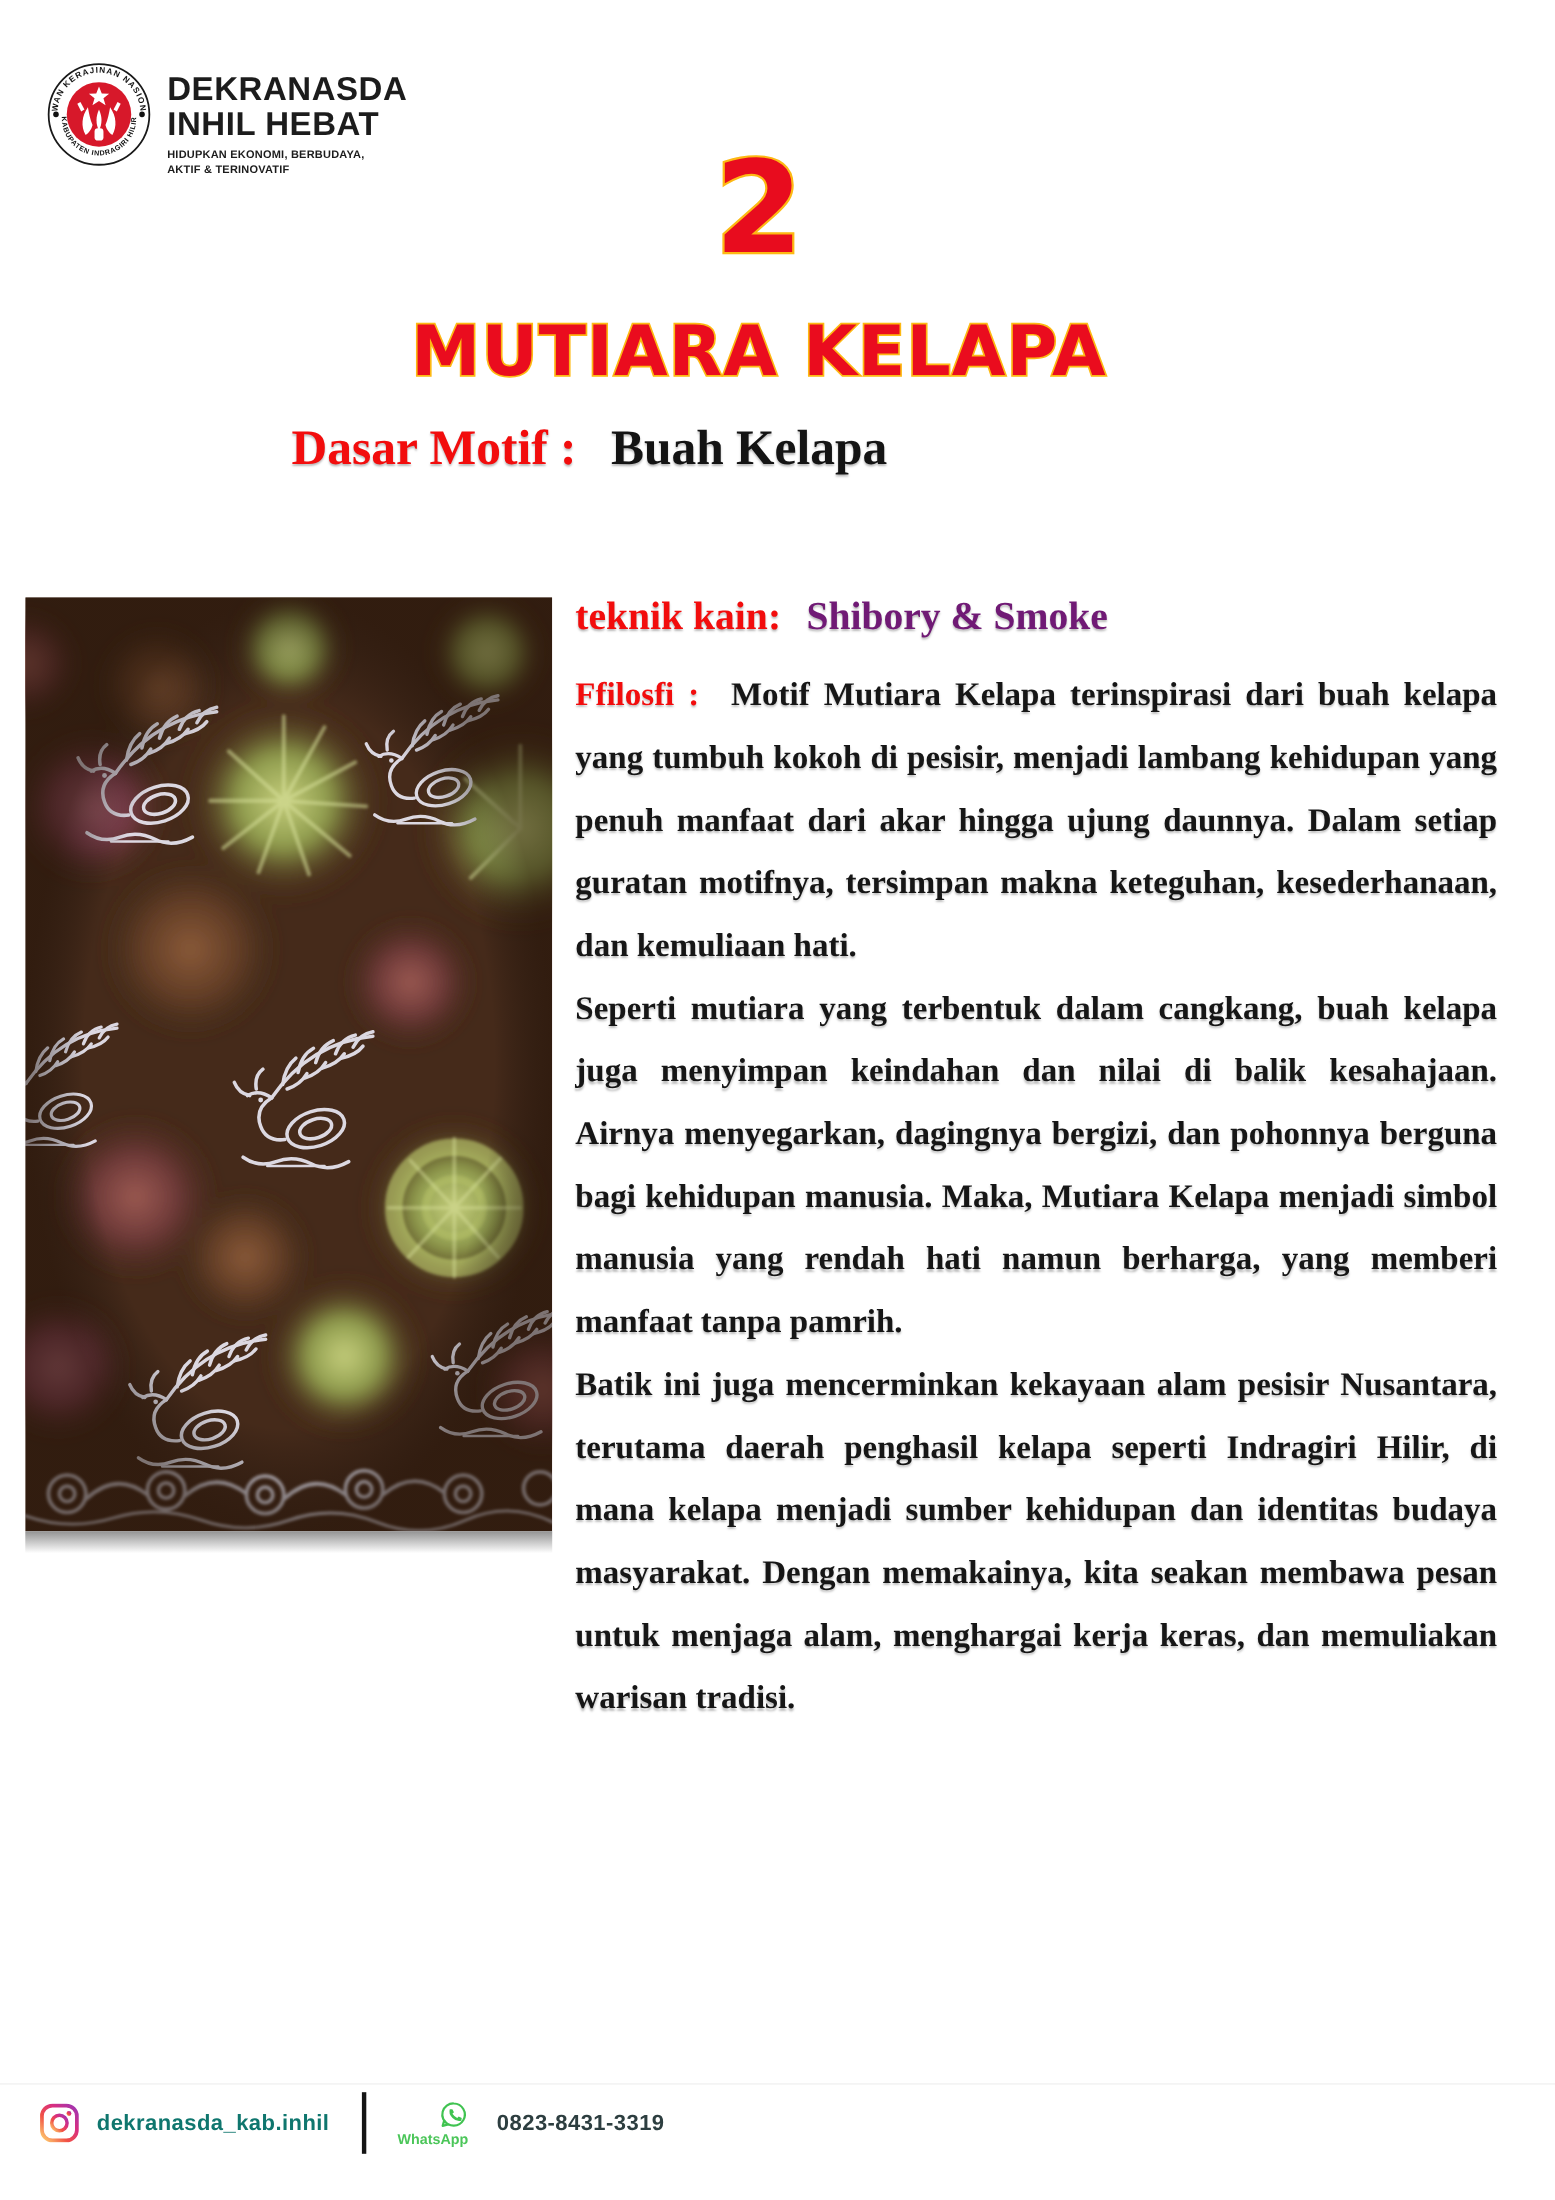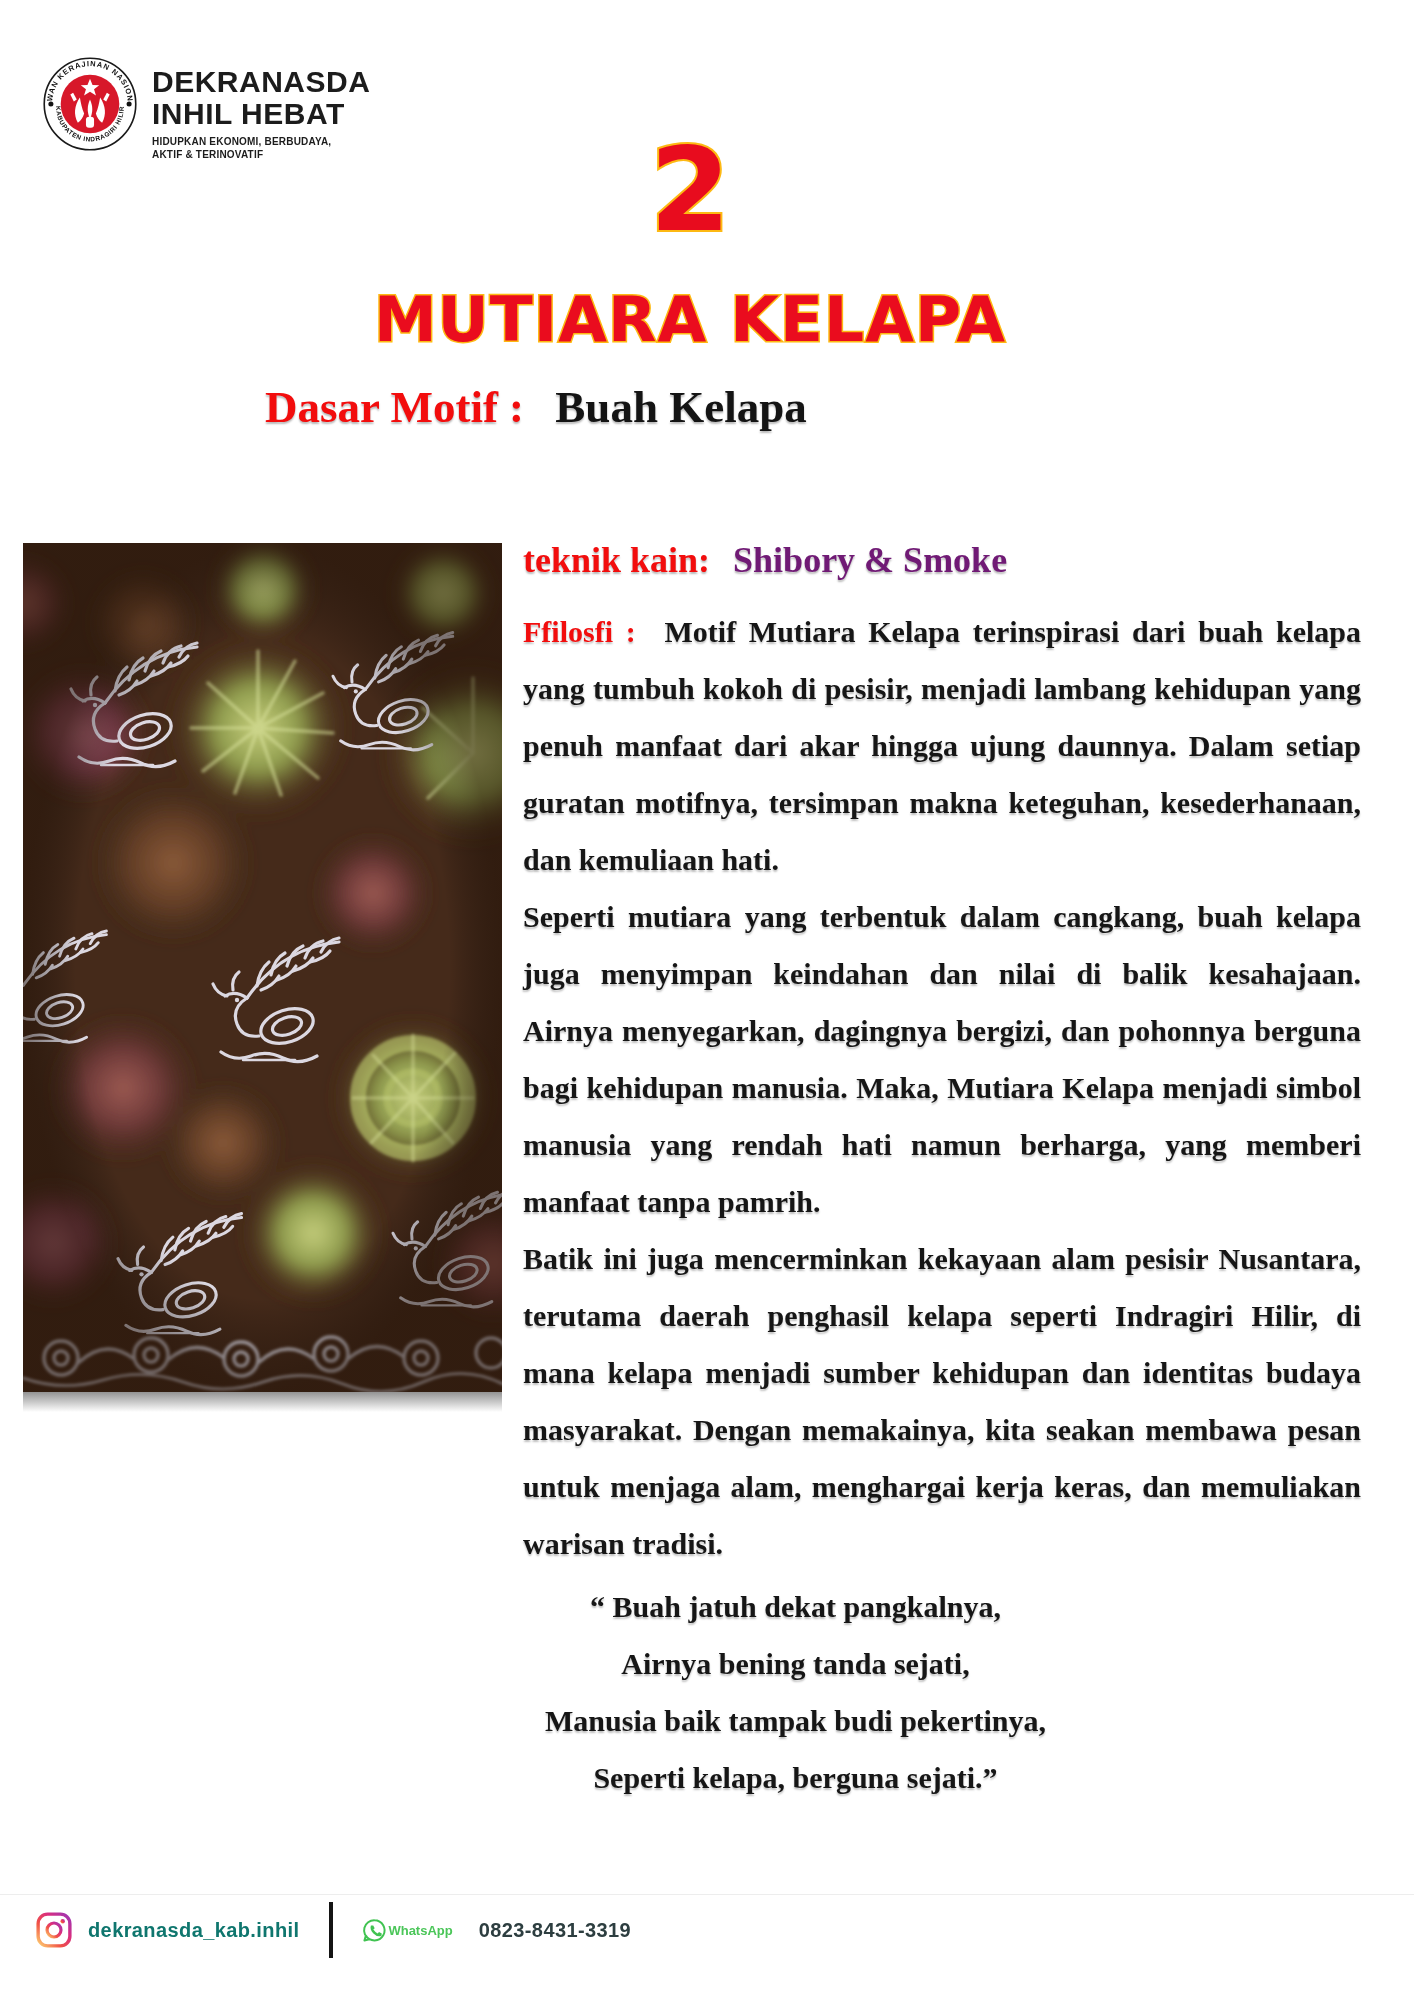--- a/index.html
+++ b/index.html
@@ -38,21 +38,21 @@
     color:#161616;text-align:justify;margin:0;text-shadow:0 2px 2px rgba(0,0,0,.25);}
   .phil-label{color:#f20d0d;margin-right:16px;}
   .poem{font-family:"Liberation Serif", serif;font-weight:700;font-size:30px;line-height:57px;
     color:#161616;text-align:center;width:745px;margin:6px 0 0 -100px;text-shadow:0 2px 2px rgba(0,0,0,.25);}
   
   .footer-rule{position:absolute;left:0;top:1894px;width:1414px;height:1px;background:#ededed;}
   .footer{position:absolute;left:36px;top:1902px;display:flex;align-items:center;}
   .ig-svg{width:36px;height:36px;display:block;}
   .handle{margin-left:16px;font-size:20px;font-weight:700;color:#0f766e;letter-spacing:.4px;}
   .divider{width:4px;height:56px;background:#141414;margin:0 28px 0 30px;}
-  .wa-block{display:flex;flex-direction:row;align-items:center;}
+  .wa-block{display:flex;flex-direction:column;align-items:flex-end;}
   .wa-svg{width:27px;height:27px;display:block;}
   .wa-label{font-size:13px;font-weight:700;color:#4bc659;margin-top:1px;}
   .phone{margin-left:26px;font-size:20px;font-weight:700;color:#2d3e40;letter-spacing:.4px;}
 </style>
 </head>
 <body>
 
 <div class="logo-block">
   <svg class="logo-svg" viewBox="0 0 95 95">
     <circle cx="47.5" cy="47.5" r="45.3" fill="#ffffff" stroke="#1a1a1a" stroke-width="1.6"></circle>
@@ -239,26 +239,20 @@
 <div class="right-col">
   <div class="technique">
     <span class="label">teknik kain:</span>
     <span class="value">Shibory &amp; Smoke</span>
   </div>
   <p class="para">
     <span class="phil-label">Ffilosfi : </span><span>Motif Mutiara Kelapa terinspirasi dari buah kelapa yang tumbuh kokoh di pesisir, menjadi lambang kehidupan yang penuh manfaat dari akar hingga ujung daunnya. Dalam setiap guratan motifnya, tersimpan makna keteguhan, kesederhanaan, dan kemuliaan hati.</span>
   </p>
   <p class="para">Seperti mutiara yang terbentuk dalam cangkang, buah kelapa juga menyimpan keindahan dan nilai di balik kesahajaan. Airnya menyegarkan, dagingnya bergizi, dan pohonnya berguna bagi kehidupan manusia. Maka, Mutiara Kelapa menjadi simbol manusia yang rendah hati namun berharga, yang memberi manfaat tanpa pamrih.</p>
   <p class="para">Batik ini juga mencerminkan kekayaan alam pesisir Nusantara, terutama daerah penghasil kelapa seperti Indragiri Hilir, di mana kelapa menjadi sumber kehidupan dan identitas budaya masyarakat. Dengan memakainya, kita seakan membawa pesan untuk menjaga alam, menghargai kerja keras, dan memuliakan warisan tradisi.</p>
-  <div class="poem">
-    <div>“ Buah jatuh dekat pangkalnya,</div>
-    <div>Airnya bening tanda sejati,</div>
-    <div>Manusia baik tampak budi pekertinya,</div>
-    <div>Seperti kelapa, berguna sejati.”</div>
-  </div>
 </div>
 
 <div class="footer-rule"></div>
 <div class="footer">
   <svg class="ig-svg" viewBox="0 0 34 34">
     <defs>
       <linearGradient id="ig" x1="0" y1="1" x2="1" y2="0">
         <stop offset="0" stop-color="#fed373"></stop>
           <stop offset="0.35" stop-color="#f15245"></stop>
         <stop offset="0.65" stop-color="#d92e7f"></stop>

